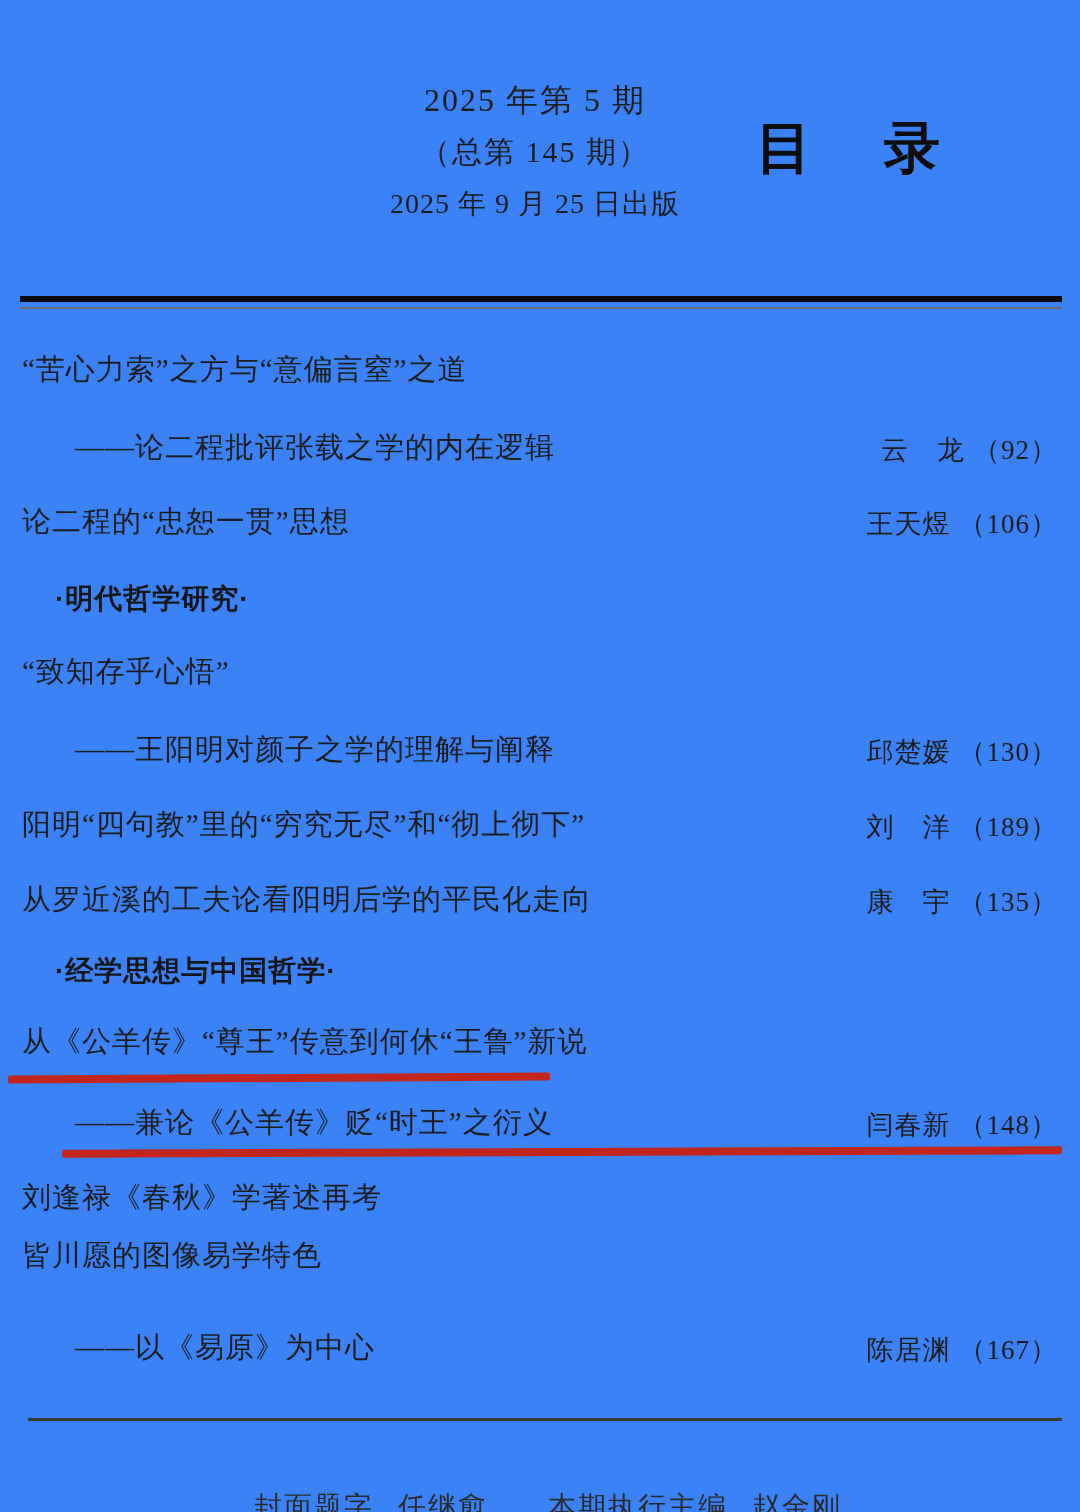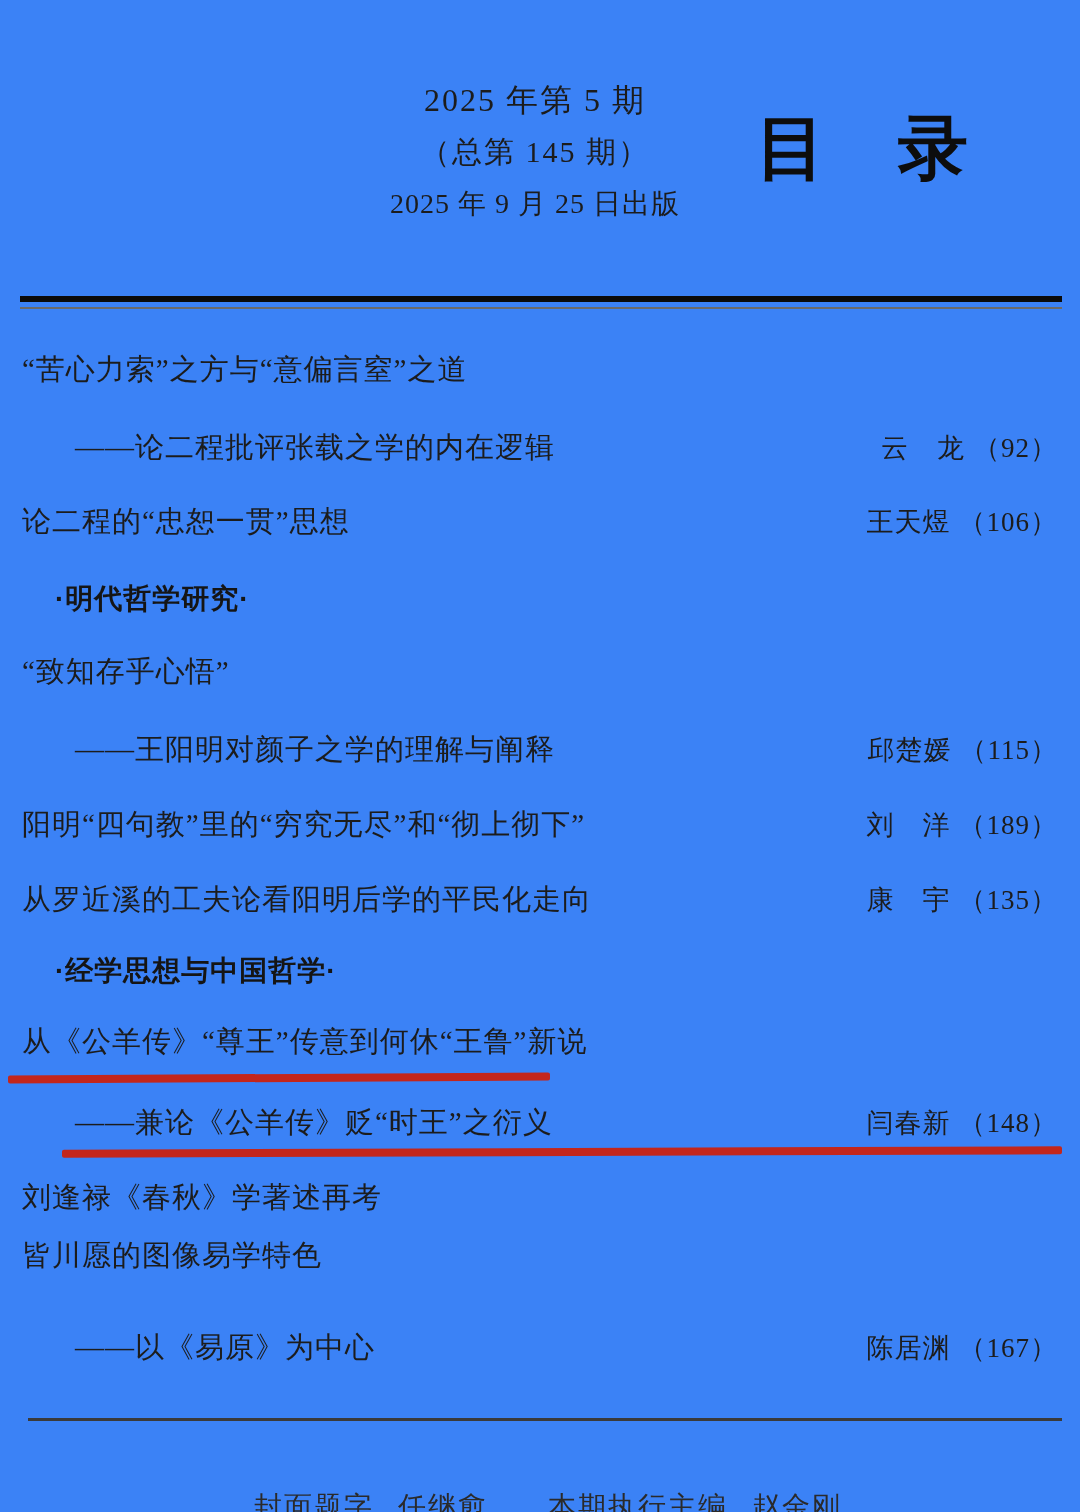--- a/index.html
+++ b/index.html
@@ -16,33 +16,33 @@
   .issue-block{
     position:absolute;left:340px;top:74px;width:390px;
     text-align:center;
   }
   .issue-line1{font-size:32px;line-height:52px;letter-spacing:2px;}
   .issue-line2{font-size:30px;line-height:52px;letter-spacing:2px;}
   .issue-line3{font-size:28px;line-height:52px;letter-spacing:1px;}
   .mulu-title{
     position:absolute;left:756px;top:108px;
     font-family:"Liberation Sans","DejaVu Sans",sans-serif;
-    font-weight:bold;font-size:70px;line-height:80px;
+    font-weight:bold;font-size:56px;line-height:80px;
     color:#0d0d0d;white-space:nowrap;
   }
   .mulu-title .gap{display:inline-block;width:72px;}
   
   .rule{position:absolute;}
   .rule-top-thick{left:20px;width:1042px;top:296px;height:6px;background:#0b0b0b;}
   .rule-top-thin{left:20px;width:1042px;top:307px;height:2px;background:#6a6a6a;}
   .rule-bottom{left:28px;width:1034px;top:1418px;height:3px;background:#3a3a3a;}
   
   .row{
     position:absolute;left:22px;right:22px;
-    display:flex;justify-content:space-between;align-items:center;
+    display:flex;justify-content:space-between;align-items:flex-end;
     font-size:29px;white-space:nowrap;
   }
   .row .t{letter-spacing:1px;}
   .row .t.indent{padding-left:53px;}
   .row .t.sect{
     padding-left:33px;
     font-family:"Liberation Sans","DejaVu Sans",sans-serif;
     font-weight:bold;font-size:28px;color:#151515;
   }
   .row .r{font-size:27px;letter-spacing:1px;}
@@ -92,21 +92,21 @@
   <div class="row" style="top:580px">
     <span class="t sect">·明代哲学研究·</span>
   </div>
 
   <div class="row" style="top:652px">
     <span class="t">“致知存乎心悟”</span>
   </div>
 
   <div class="row" style="top:730px">
     <span class="t indent">——王阳明对颜子之学的理解与阐释</span>
-    <span class="r"><span class="author">邱楚媛</span><span>（115）</span></span>
+    <span class="r"><span class="author">邱楚媛</span><span>（130）</span></span>
   </div>
 
   <div class="row" style="top:805px">
     <span class="t">阳明“四句教”里的“穷究无尽”和“彻上彻下”</span>
     <span class="r"><span class="author">刘　洋</span><span>（189）</span></span>
   </div>
 
   <div class="row" style="top:880px">
     <span class="t">从罗近溪的工夫论看阳明后学的平民化走向</span>
     <span class="r"><span class="author">康　宇</span><span>（135）</span></span>

